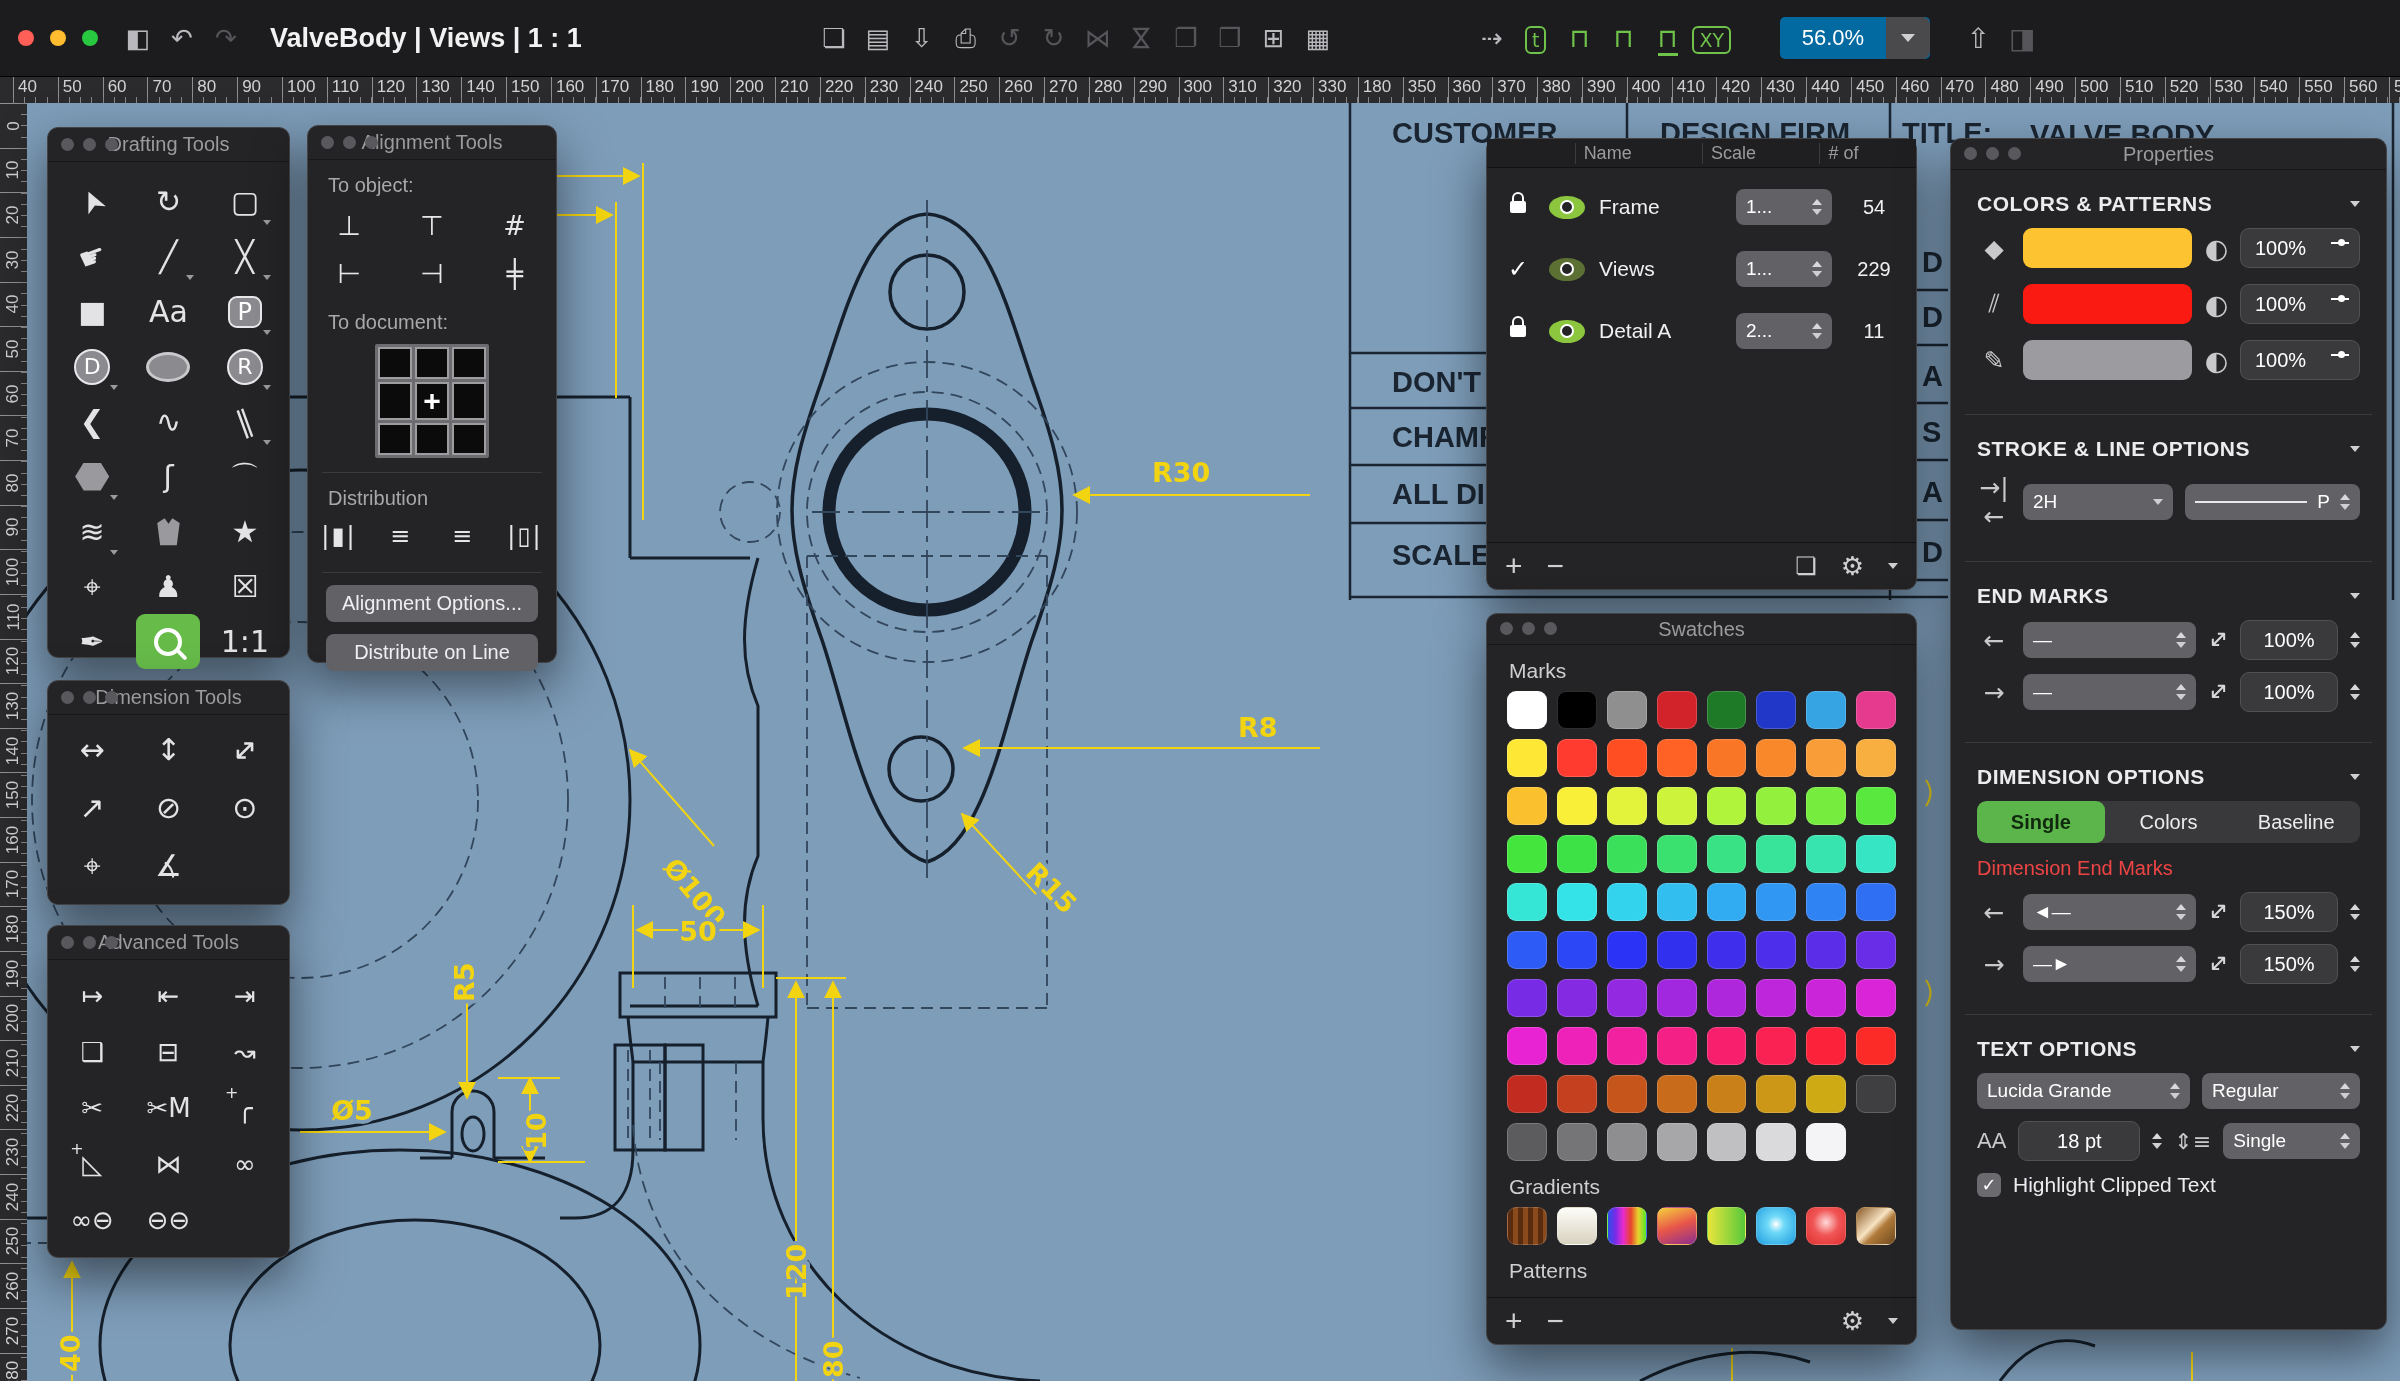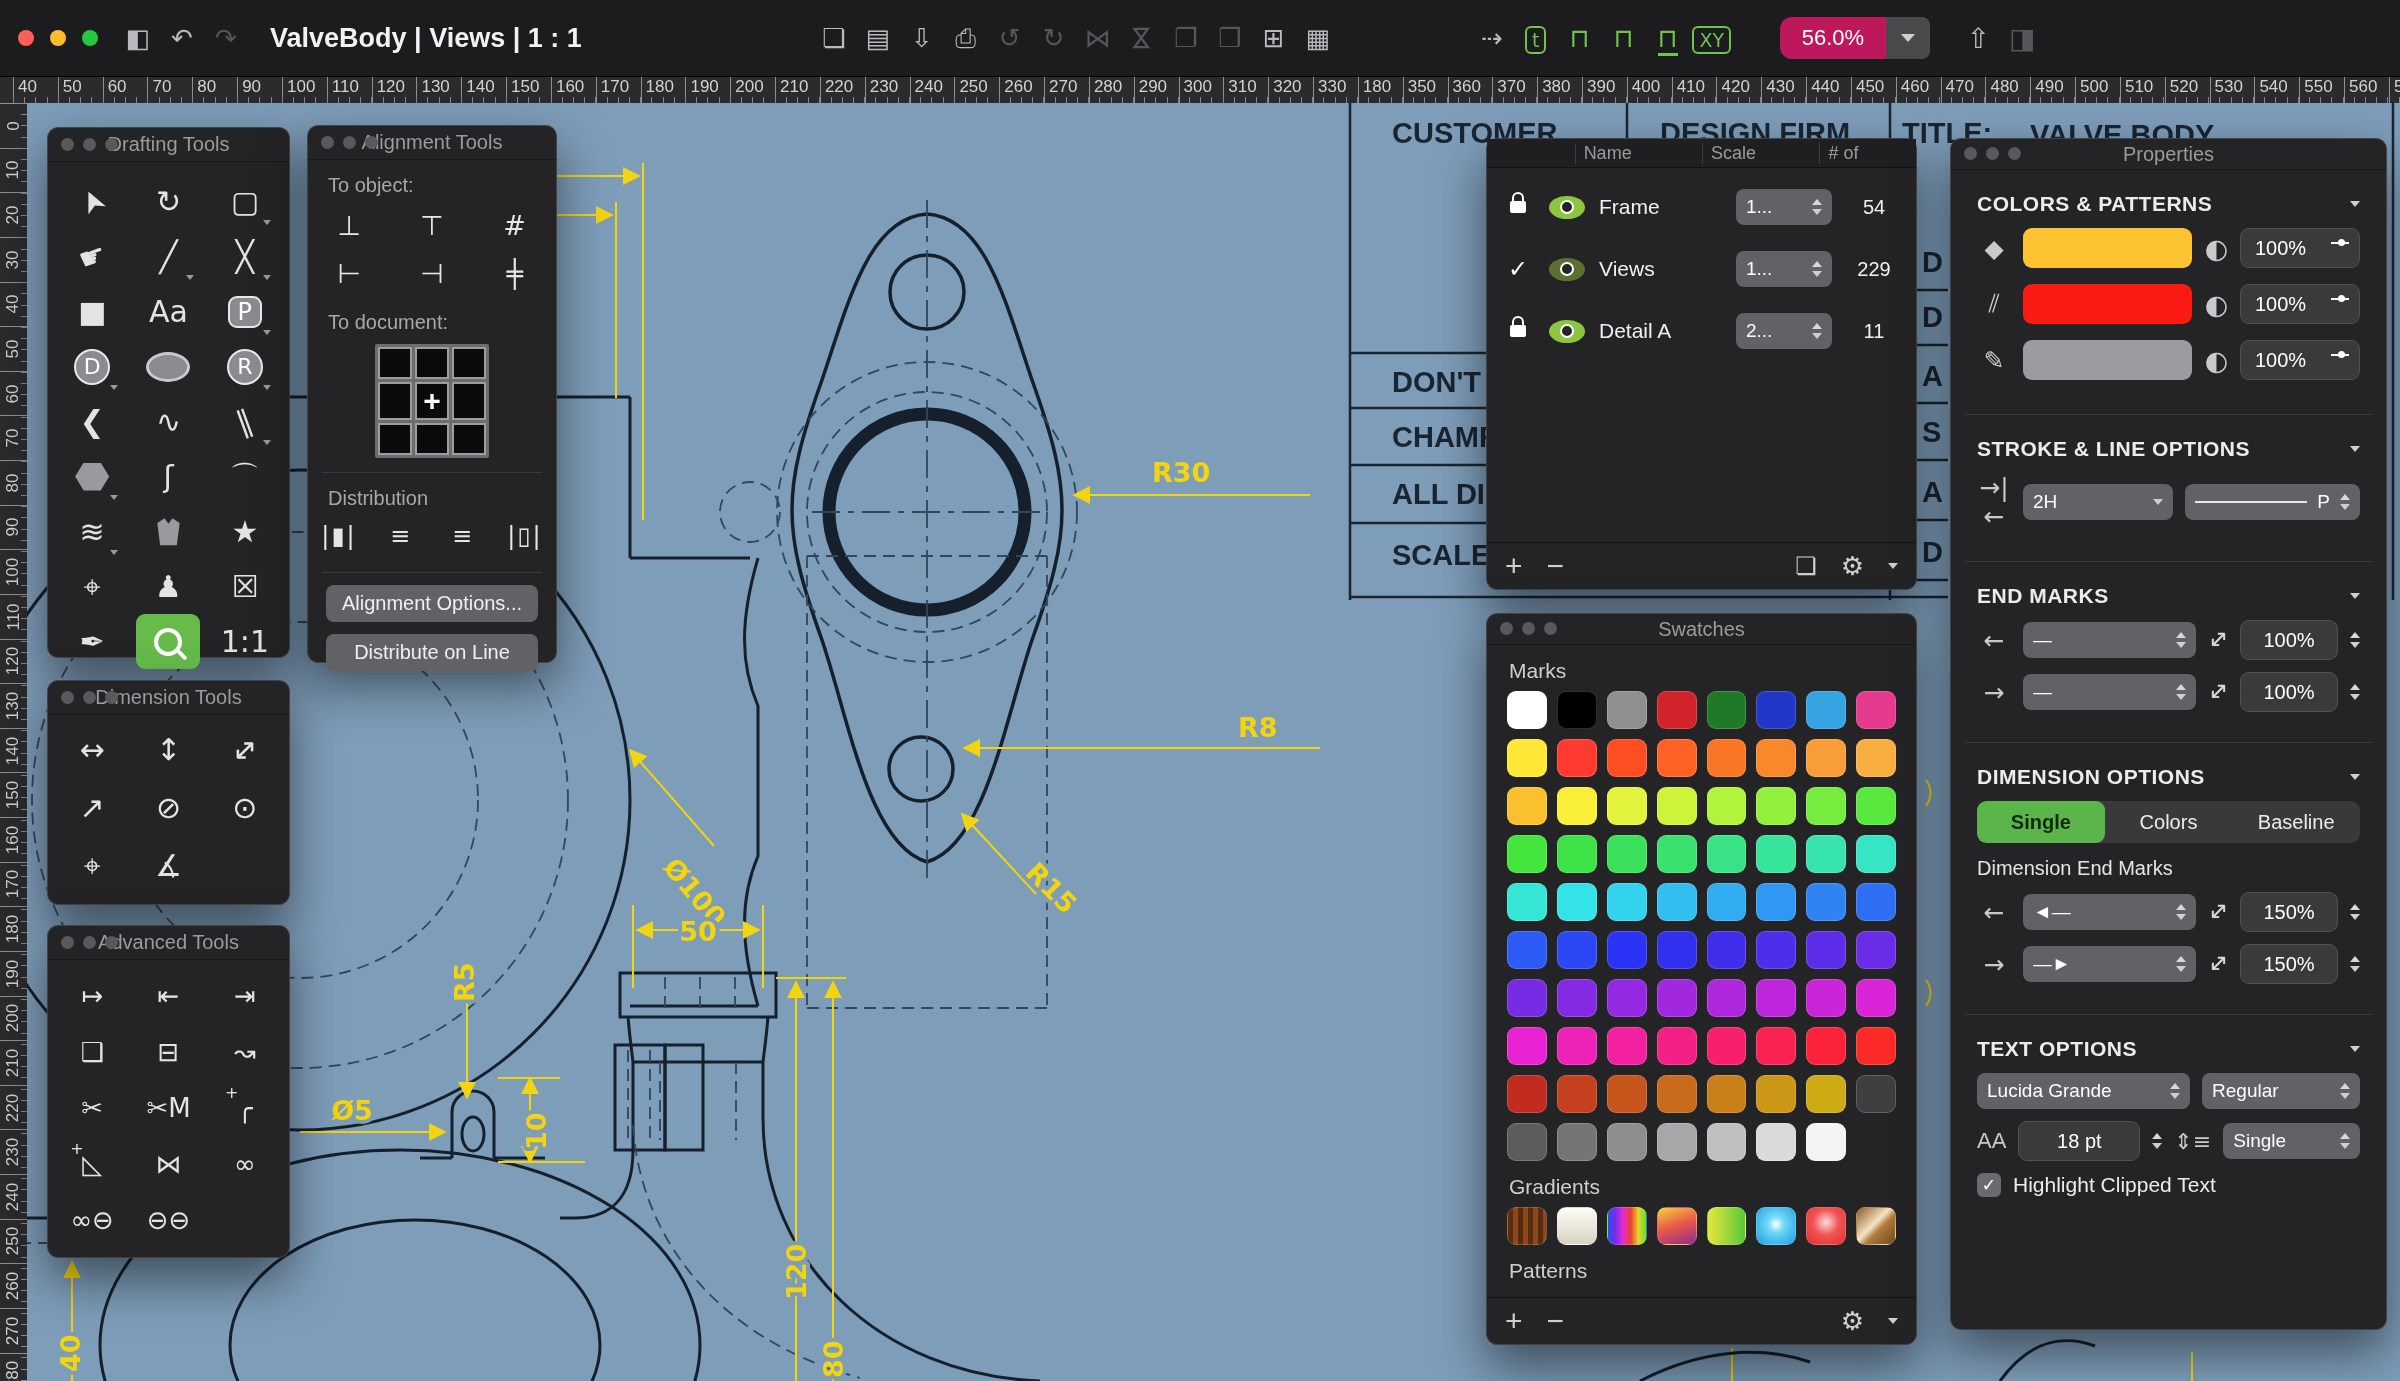--- a/index.html
+++ b/index.html
@@ -16,21 +16,21 @@
   .lights{display:flex;gap:16px;margin-left:18px;}
   .light{width:16px;height:16px;border-radius:50%;}
   .tb-ic{color:#b9b9bd;font-size:26px;font-family:"DejaVu Sans",sans-serif;width:44px;text-align:center;flex:none;}
   .tb-ic[data-state="off"]{color:#56565a;}
   .tb-ic[data-state="green"]{color:#6fc24a;}
   .tb-ic[data-gap="true"]{margin-left:130px;}
   .tb-ic[data-mod="gbox"] .g{border:2px solid currentColor;border-radius:6px;padding:1px 5px;font-size:19px;display:inline-block;}
   .tb-ic[data-mod="underline"] .g{border-bottom:3px solid currentColor;}
   .tb-ic[data-mod="rot-90"] .g{display:inline-block;transform:rotate(90deg);}
   .wtitle{color:#f2f2f2;font-size:27px;font-weight:700;margin-left:22px;white-space:nowrap;}
-  .zoombox{display:flex;align-items:center;background:#be185d;border-radius:12px;height:42px;margin-left:46px;}
+  .zoombox{display:flex;align-items:center;background:#0369a1;border-radius:5px;height:42px;margin-left:46px;}
   .zoomval{color:#fff;font-size:22px;padding:0 22px;}
   .zoomchev{width:44px;height:42px;background:#4a4a4d;border-radius:0 8px 8px 0;display:flex;align-items:center;justify-content:center;}
   .dtri{width:0;height:0;border-left:7px solid transparent;border-right:7px solid transparent;border-top:8px solid #cfcfd2;}
   .utri{width:0;height:0;border-left:5px solid transparent;border-right:5px solid transparent;border-bottom:6px solid #d8d8db;}
   .dtri.sm{border-left-width:5px;border-right-width:5px;border-top-width:6px;}
   
   .hruler{position:absolute;left:0;top:76px;width:100%;height:27px;background:#2b2b2d;z-index:5;
           display:flex;padding-left:13px;box-sizing:border-box;color:#d2d2d4;overflow:hidden;}
   .hcell{flex:none;width:44.83px;border-left:1px solid #909093;font-size:17px;padding:1px 0 0 4px;box-sizing:border-box;}
   .hticks{position:absolute;left:13px;right:0;bottom:0;height:6px;
@@ -130,21 +130,21 @@
   .gbtn::before{content:"";position:absolute;left:5px;right:5px;top:9px;height:2px;background:#fff;}
   .gbtn::after{content:"";position:absolute;left:12px;top:6px;width:7px;height:7px;border-radius:50%;background:#fff;}
   .inrow{display:flex;align-items:center;gap:12px;margin:6px 0 12px;}
   .linepv{flex:1;height:2px;background:#e8e8ea;}
   .rszm{color:#d8d8db;font-size:24px;display:inline-block;transform:rotate(45deg);font-family:"DejaVu Sans",sans-serif;}
   .field{background:#3a3a3d;border:1px solid #515155;border-radius:9px;height:38px;display:flex;align-items:center;
          justify-content:center;color:#fff;font-size:20px;}
   .seg{display:flex;background:#39393c;border-radius:9px;height:42px;overflow:hidden;margin-bottom:14px;}
   .segbtn{flex:1;display:flex;align-items:center;justify-content:center;color:#ececef;font-size:20px;}
   .segbtn[data-state="selected"]{background:#5cb54a;color:#10290e;border-radius:9px;font-weight:700;}
-  .sublab{color:#e5e5e5;font-size:20px;margin:4px 0 12px;}
+  .sublab{color:#ef4444;font-size:20px;margin:4px 0 12px;}
   .wide{width:100%;box-sizing:border-box;height:40px;margin:6px 0 10px;}
   .chkrow{display:flex;align-items:center;gap:12px;margin:10px 0 0;}
   .chk{width:24px;height:24px;background:#6b6b6f;border-radius:6px;display:flex;align-items:center;justify-content:center;
        color:#fff;font-size:18px;}
   .chklab{color:#ececef;font-size:21px;}
   .aa{color:#c9c9cc;font-size:22px;flex:none;}
   .lsic{color:#c9c9cc;font-size:22px;font-family:"DejaVu Sans",sans-serif;flex:none;}
 </style>
 </head>
 <body>

